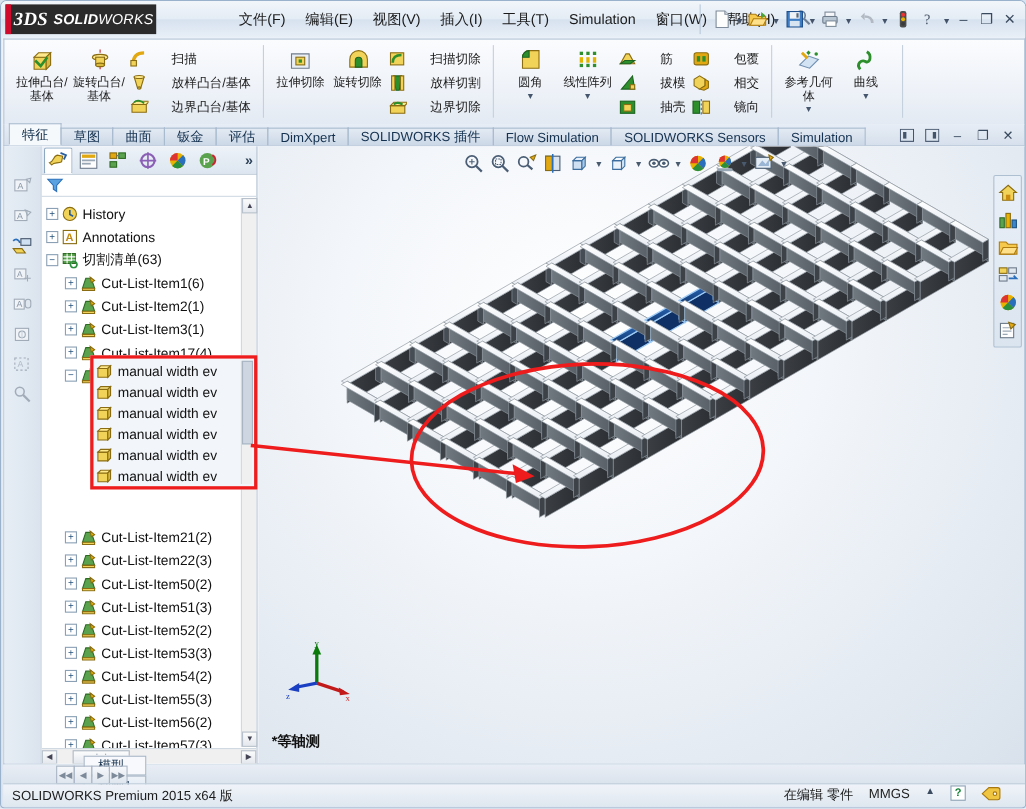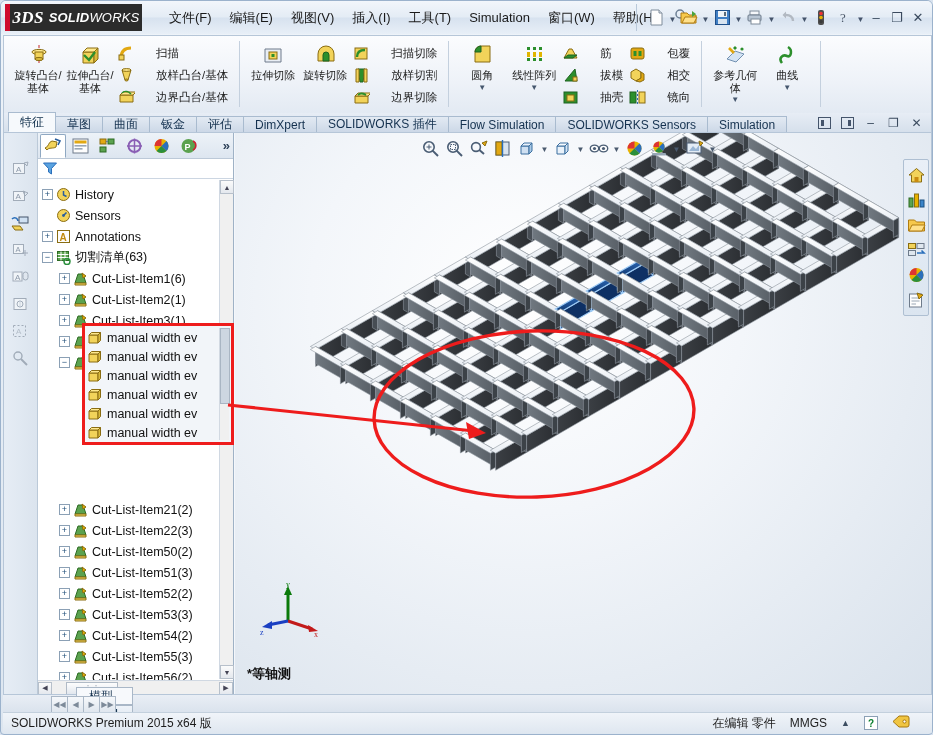--- a/index.html
+++ b/index.html
@@ -17,21 +17,21 @@
     background: linear-gradient(#eef3f9, #dde6f0);
     border: 1px solid #9bb2cc;
     border-radius: 6px 6px 4px 4px;
     overflow: hidden;
   }
 
   
   .titlebar {
     position:absolute; left:0; top:0; width:933px; height:33px;
     background: linear-gradient(#f2f6fb 0%, #e4ecf5 48%, #d7e2ef 52%, #e8eff7 100%);
-    display:flex; align-items:center;
+    display:flex; align-items:center;gap:48px;
   }
   .logo-box {
     width:137px; height:27px; margin-left:4px;
     background:#2b2b2b; border-left:5px solid #cf0a2c;
     display:flex; align-items:center; justify-content:center;
     color:#fff; letter-spacing:0.3px;
   }
   .logo-3ds {
     font-family:"Liberation Serif", serif; font-style:italic; font-weight:bold;
     font-size:17px; margin-right:5px; color:#fff;
@@ -220,21 +220,21 @@
     border:1px solid #aab7c6;display:flex;align-items:center;justify-content:center;
     font-size:8px;color:#7d8a99;margin-right:-1px;cursor:default;}
   .btab{height:18px;padding:0 12px;display:flex;align-items:center;font-size:12px;color:#16324f;
     background:linear-gradient(#eef3f9,#dbe4ee);border:1px solid #a9b7c7;margin-right:-1px;cursor:default;}
   .btab.active{background:#f7f9fc;}
   .statusbar{
     position:absolute; left:2px; top:711px; width:929px; height:21px;
     background:linear-gradient(#f0f4f9,#dfe7f0); border-top:1px solid #c3d0dd;
     display:flex; align-items:center; font-size:12px; color:#1c1c1c; padding:0 8px;
   }
-  .sb-right{margin-left:auto;display:flex;align-items:center;gap:14px;}
+  .sb-right{margin-left:auto;display:flex;align-items:flex-start;gap:14px;}
   .sb-q{width:14px;height:14px;border:1px solid #8ba0b5;background:#fff;color:#0a7f2e;
     font-size:10px;font-weight:bold;display:flex;align-items:center;justify-content:center;}
 
   
   .overlay{position:absolute;left:0;top:0;width:933px;height:735px;pointer-events:none;z-index:40;}
 </style>
 </head>
 <body>
 
 <div id="app">
@@ -321,38 +321,38 @@
       <div class="wbtn">✕</div>
     </div>
   </div>
 
   <div class="ribbon">
 
     <div class="rgroup">
       <div class="big-btn">
         <span class="ic ic-24">
           <svg width="26" height="26" viewBox="0 0 26 26">
+              <path d="M5 9h11v11H5z" fill="#f2d35a" stroke="#8a6d12"></path>
+              <path d="M5 9l4-4h11l-4 4z" fill="#ffe98d" stroke="#8a6d12"></path>
+              <path d="M16 9l4-4v11l-4 4z" fill="#d9b93b" stroke="#8a6d12"></path>
+              <path d="M6 12l5 5 6-8" fill="none" stroke="#2c8f2c" stroke-width="2.4"></path>
+            </svg>
+        </span>
+        <span class="lbl">拉伸凸台/基体</span>
+      </div>
+      <div class="big-btn">
+        <span class="ic ic-24">
+          <svg width="26" height="26" viewBox="0 0 26 26">
               <line x1="13" y1="2" x2="13" y2="22" stroke="#c2262b" stroke-dasharray="3 2"></line>
               <ellipse cx="13" cy="9" rx="7" ry="2.6" fill="#ffe98d" stroke="#8a6d12"></ellipse>
               <rect x="9" y="9" width="8" height="7" fill="#f2d35a" stroke="#8a6d12"></rect>
               <ellipse cx="13" cy="16" rx="4" ry="1.6" fill="#d9b93b" stroke="#8a6d12"></ellipse>
             </svg>
         </span>
         <span class="lbl">旋转凸台/基体</span>
-      </div>
-      <div class="big-btn">
-        <span class="ic ic-24">
-          <svg width="26" height="26" viewBox="0 0 26 26">
-              <path d="M5 9h11v11H5z" fill="#f2d35a" stroke="#8a6d12"></path>
-              <path d="M5 9l4-4h11l-4 4z" fill="#ffe98d" stroke="#8a6d12"></path>
-              <path d="M16 9l4-4v11l-4 4z" fill="#d9b93b" stroke="#8a6d12"></path>
-              <path d="M6 12l5 5 6-8" fill="none" stroke="#2c8f2c" stroke-width="2.4"></path>
-            </svg>
-        </span>
-        <span class="lbl">拉伸凸台/基体</span>
       </div>
       <div class="stack">
         <div class="small-btn">
           <span class="ic ic-16">
             <svg width="17" height="17" viewBox="0 0 17 17">
                 <path d="M3 13c0-7 4-10 10-10" fill="none" stroke="#e2a812" stroke-width="3"></path>
                 <rect x="1" y="10" width="5" height="5" fill="#f2d35a" stroke="#8a6d12"></rect>
               </svg>
           </span>
           <span class="lbl">扫描</span>
@@ -710,31 +710,20 @@
           <span class="exp">+</span>
           <span class="ic ic-16">
             <svg width="15" height="15" viewBox="0 0 15 15">
                 <circle cx="7.5" cy="7.5" r="6" fill="#f2d35a" stroke="#8a6d12"></circle>
                 <path d="M7.5 4v4l3 1.5" fill="none" stroke="#2a5f9e" stroke-width="1.5"></path>
               </svg>
           </span>
           <span class="tlabel">History</span>
         </div>
 
-        <div class="tnode">
-          <span class="spacer"></span>
-          <span class="ic ic-16">
-            <svg width="15" height="15" viewBox="0 0 15 15">
-                <circle cx="7.5" cy="7.5" r="6" fill="#f2d35a" stroke="#8a6d12"></circle>
-                <path d="M7.5 7.5l3-3" stroke="#2a5f9e" stroke-width="1.6"></path>
-                <circle cx="7.5" cy="7.5" r="1.4" fill="#2a5f9e"></circle>
-              </svg>
-          </span>
-          <span class="tlabel">Sensors</span>
-        </div>
 
         <div class="tnode">
           <span class="exp">+</span>
           <span class="ic ic-16">
             <svg width="15" height="15" viewBox="0 0 15 15">
                 <rect x="1.5" y="1.5" width="12" height="12" fill="#fdfdfd" stroke="#8a6d12"></rect>
                 <text x="3.5" y="11.5" font-size="10" font-weight="bold" fill="#c28a0e">A</text>
               </svg>
           </span>
           <span class="tlabel">Annotations</span>

